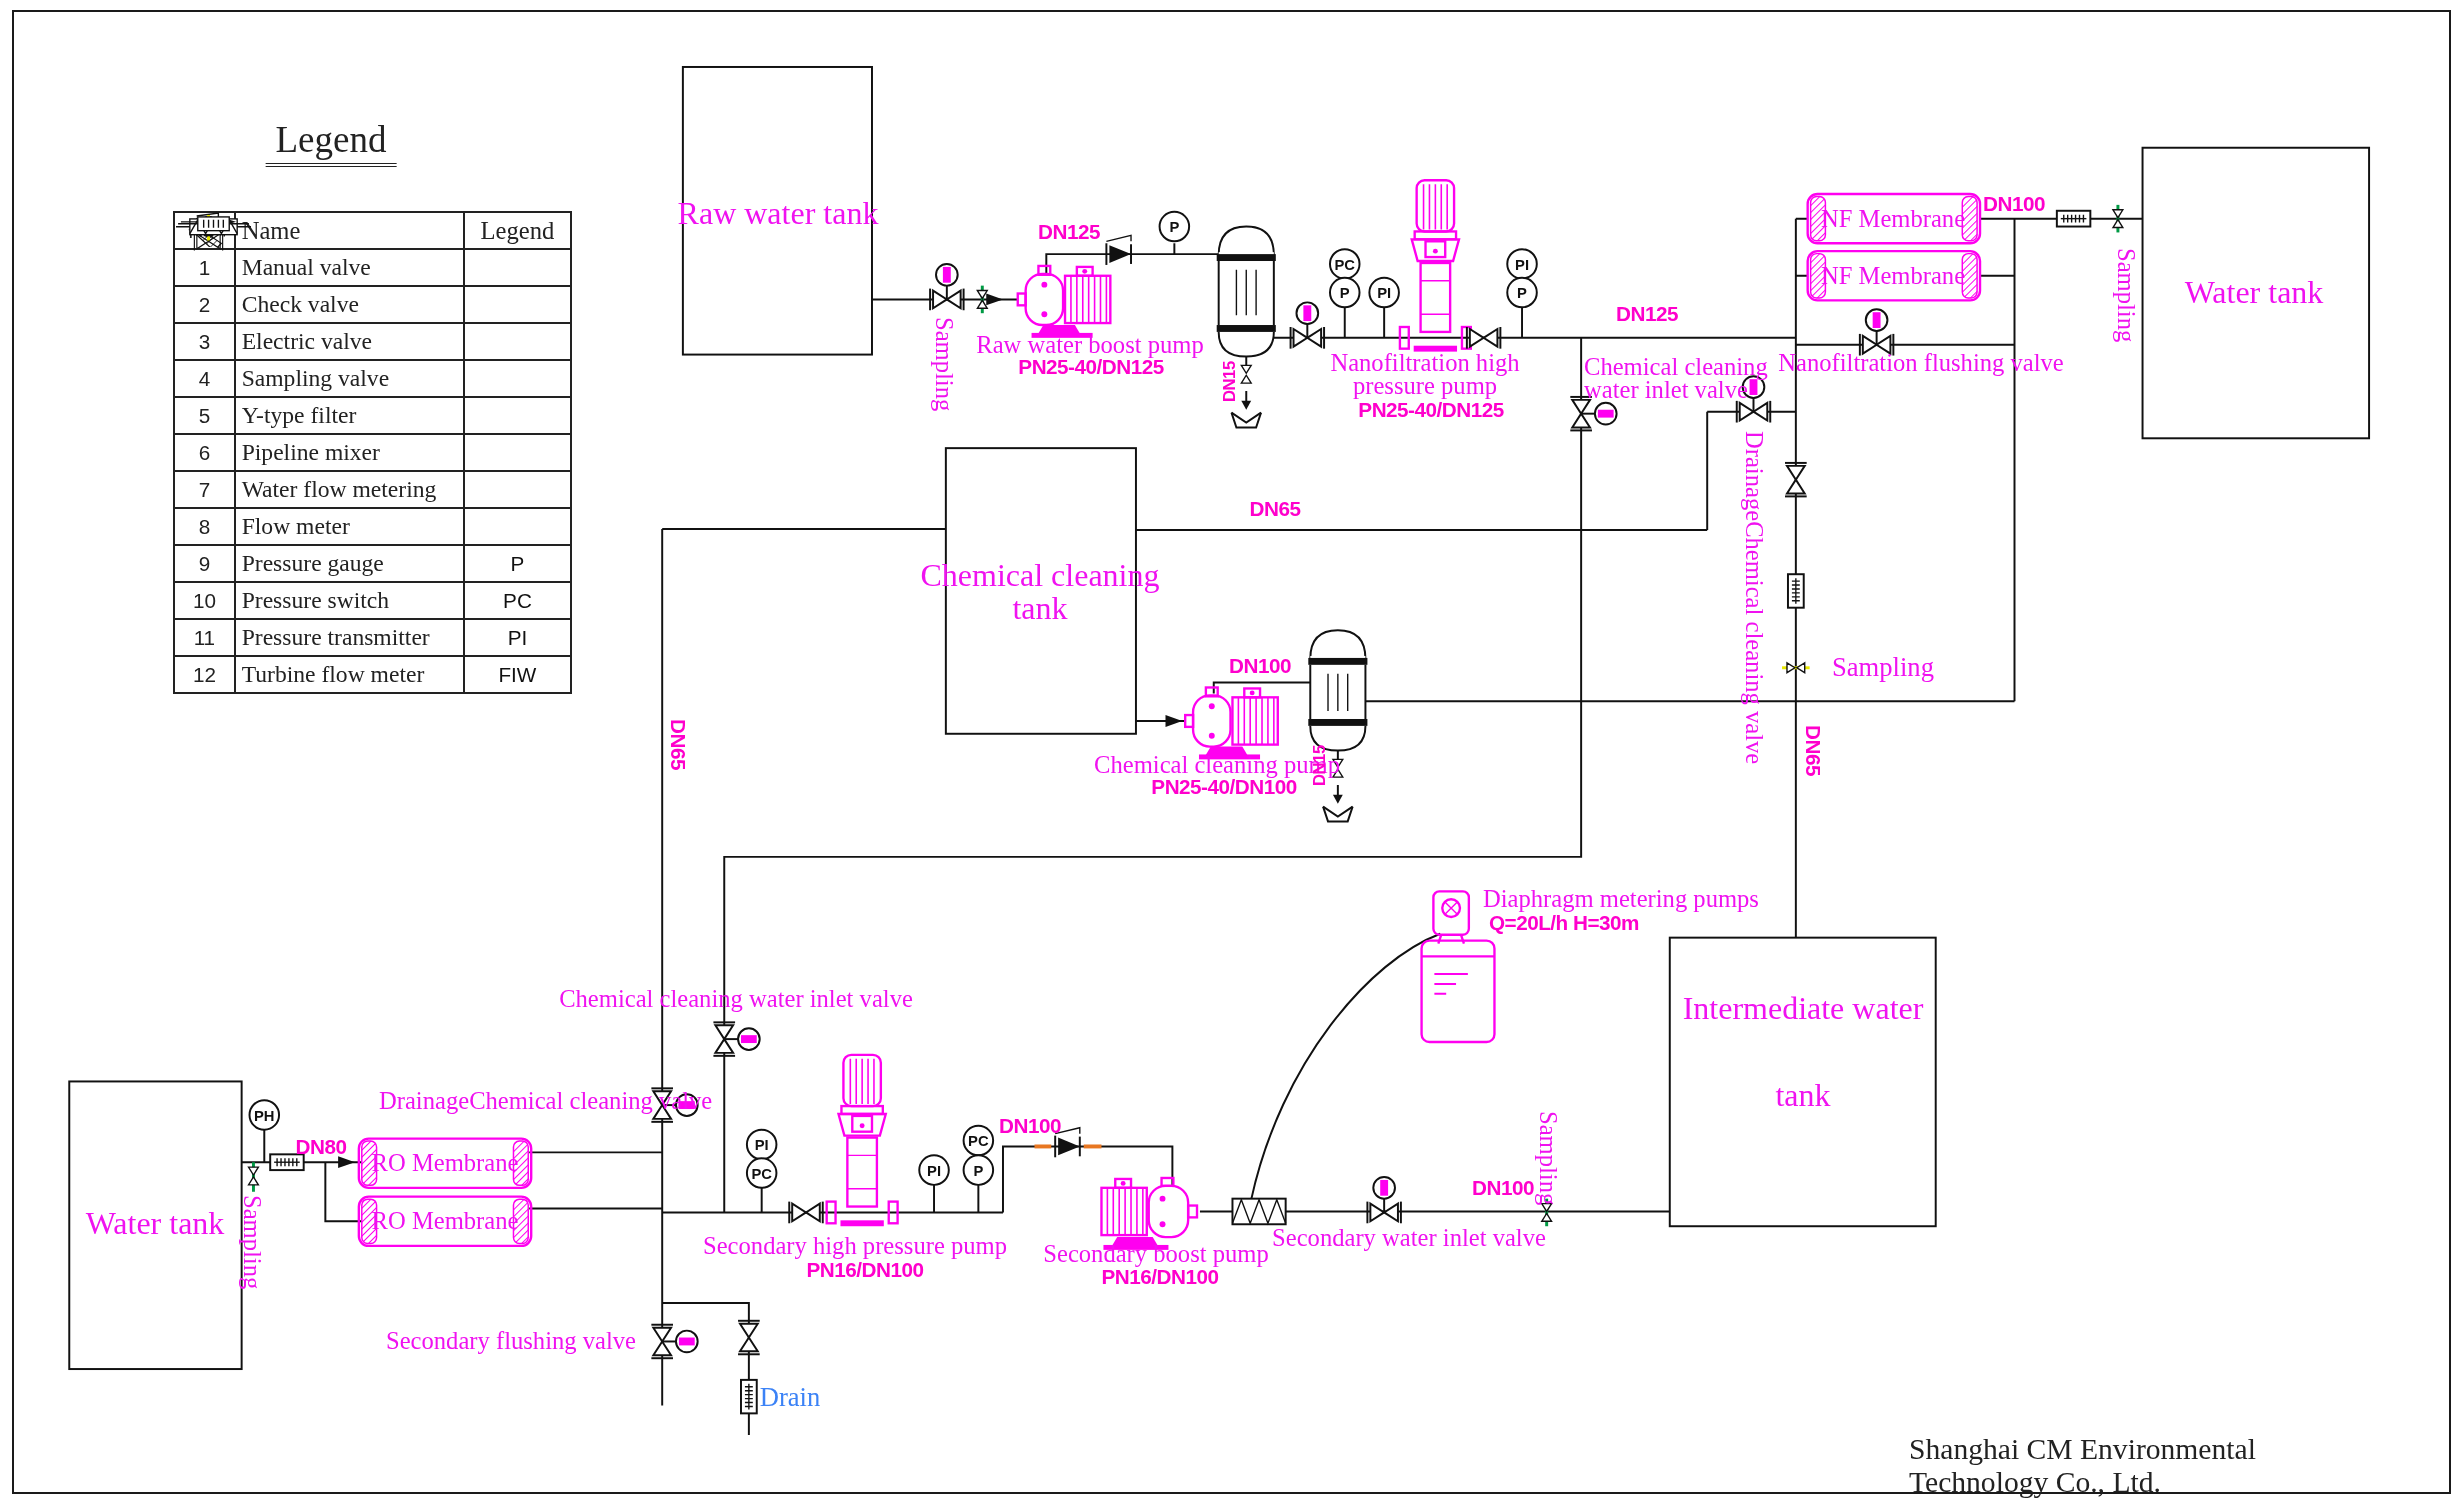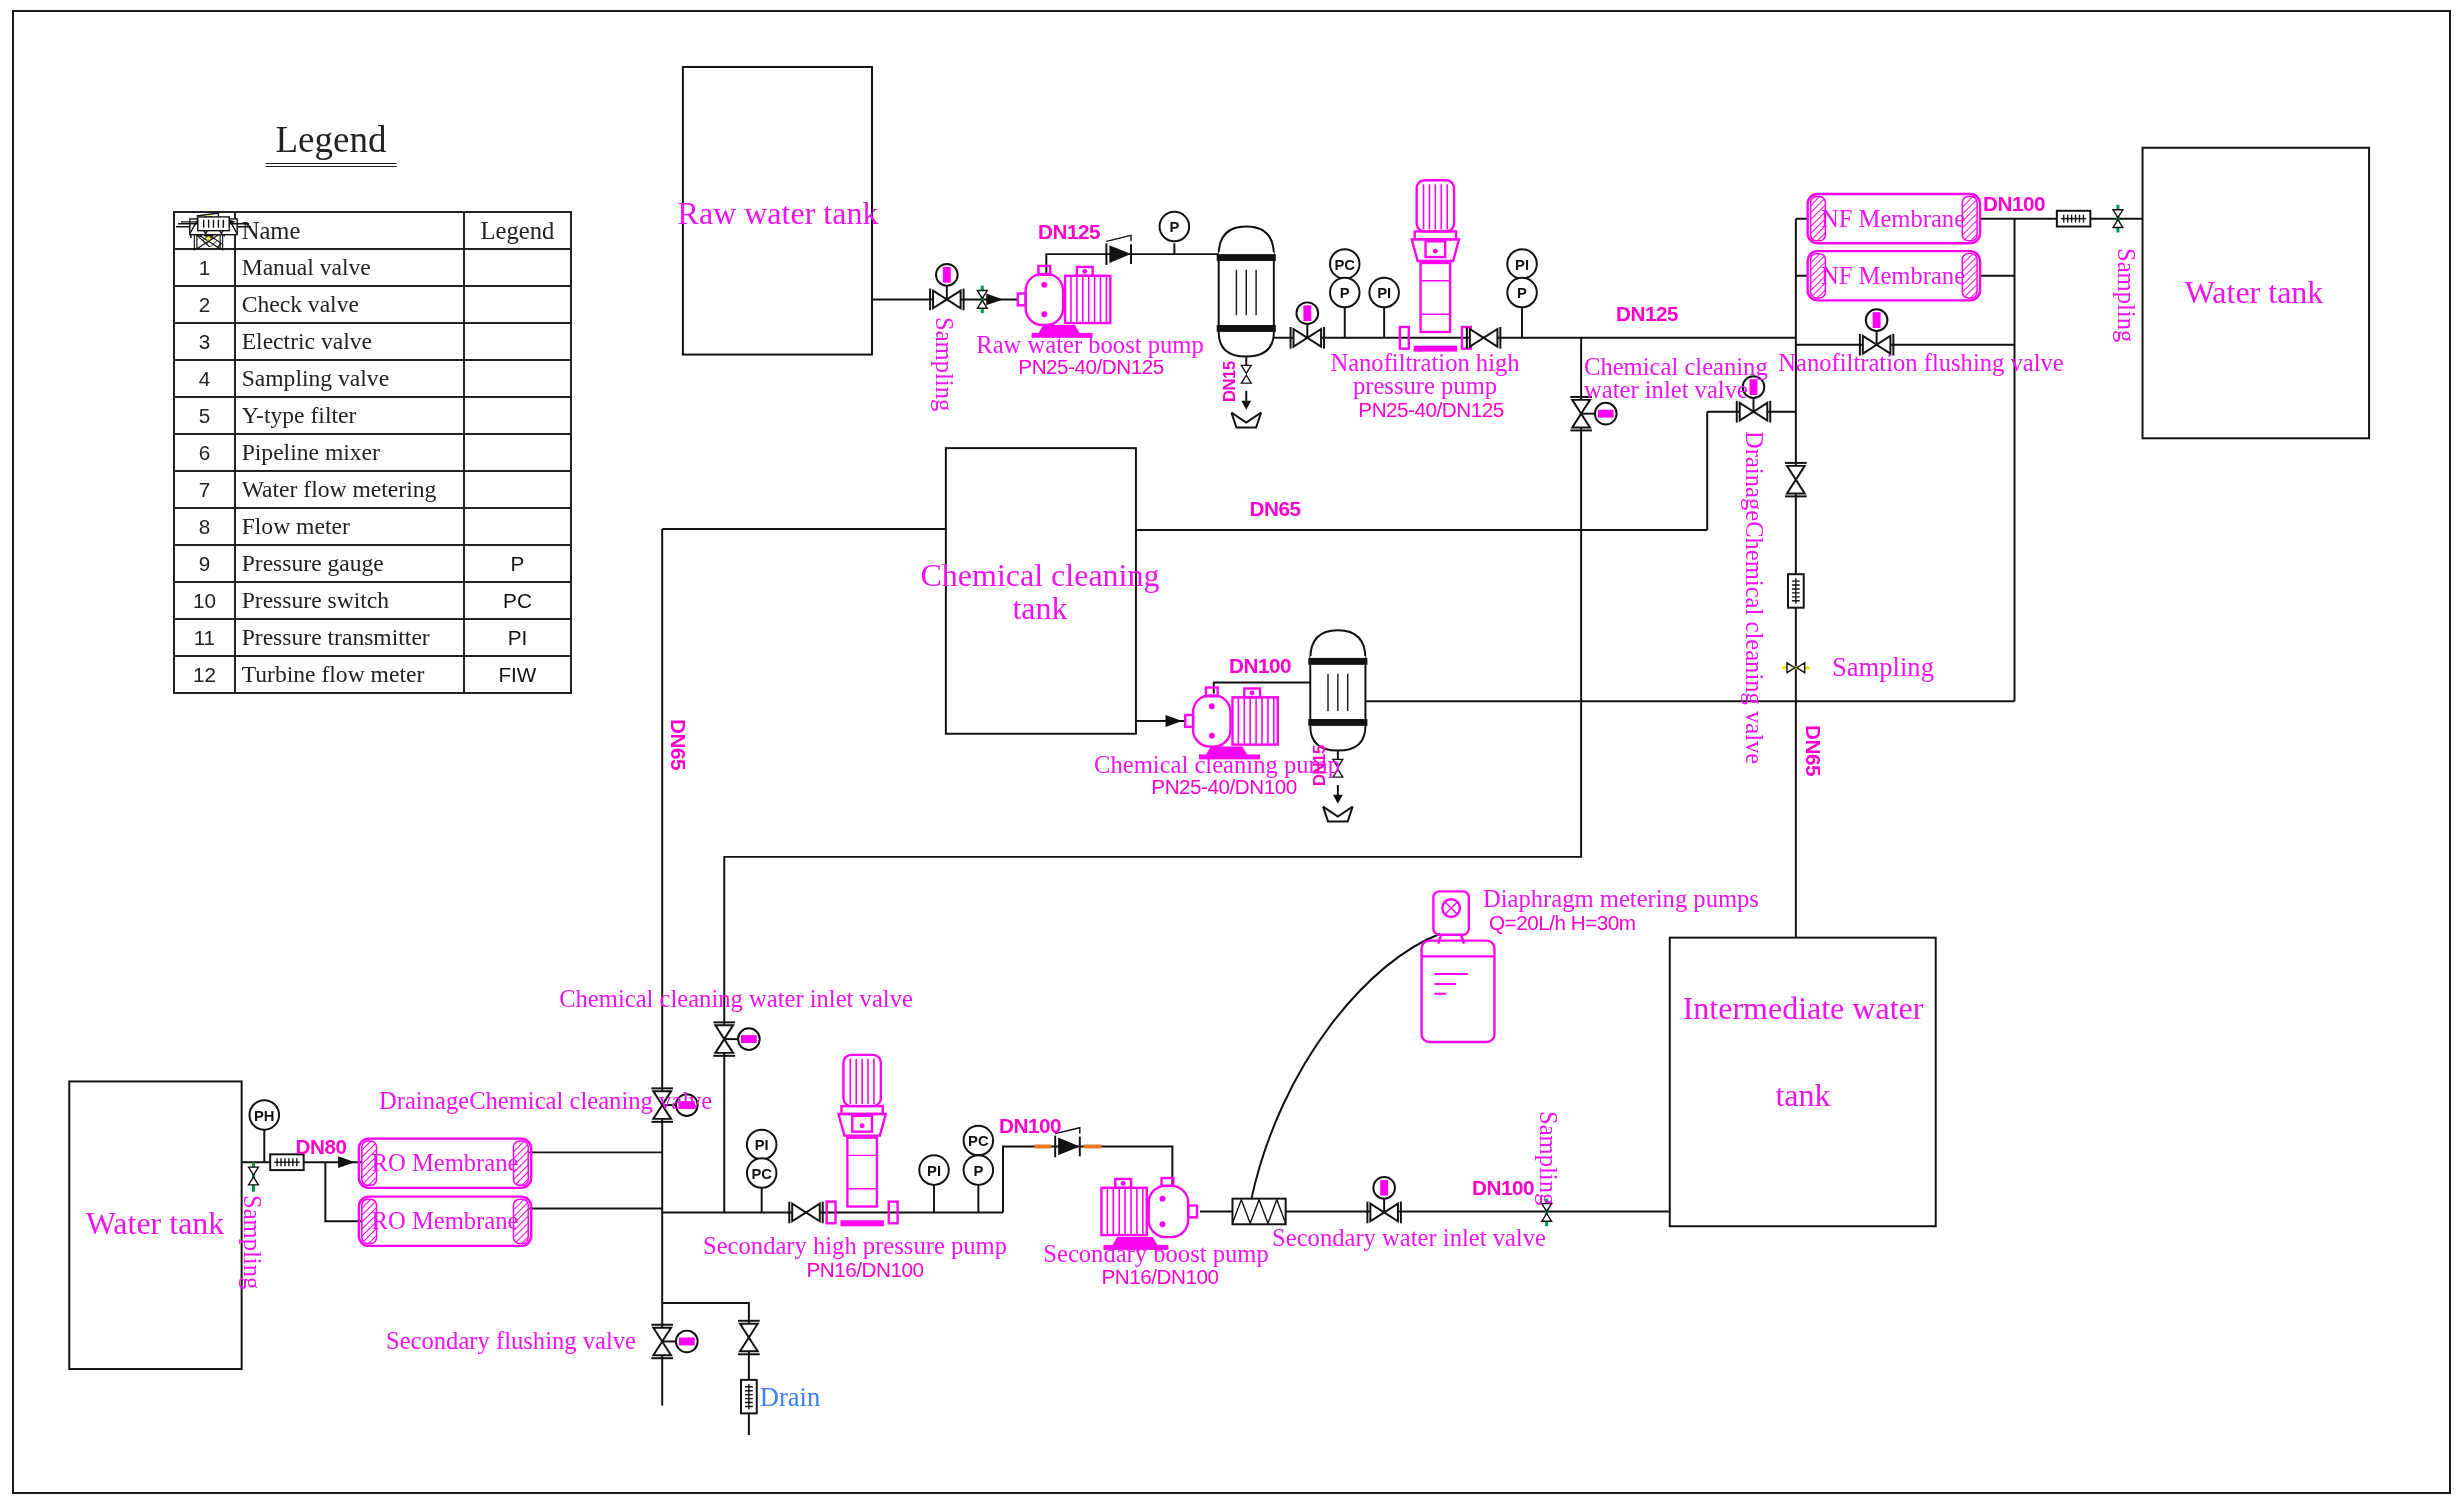--- a/index.html
+++ b/index.html
@@ -5,21 +5,21 @@
   html,body{margin:0;padding:0;background:#fff;}
   #canvas{position:relative;width:2461px;height:1503px;background:#fff;overflow:hidden;
           font-family:"Liberation Serif",serif;}
   #frame{position:absolute;left:11.8px;top:9.9px;width:2435px;height:1480px;border:2px solid #1a1a1a;}
   svg{position:absolute;left:0;top:0;}
   .t{position:absolute;color:#f012f0;white-space:nowrap;}
   .tank-lbl{font-size:32px;}
   .eq{font-size:24.6px;}
   .sm{font-size:24.6px;}
   .dn{font-family:"Liberation Sans",sans-serif;font-weight:700;font-size:20.7px;letter-spacing:-0.5px;color:#ff00cc;}
-  .spec{font-family:"Liberation Sans",sans-serif;font-weight:400;font-size:20.7px;letter-spacing:-0.5px;color:#ff00cc;}
+  .spec{font-family:"Liberation Sans",sans-serif;font-weight:700;font-size:20.7px;letter-spacing:-0.5px;color:#ff00cc;}
   .ctr{transform:translate(-50%,-50%);}
   .rot90{transform-origin:0 0;transform:rotate(90deg);}
   .rotm90{transform-origin:0 0;transform:rotate(-90deg);}
   .green{color:#3b82f6;}
   .company{color:#222;font-size:29.6px;}
   
   #legend{position:absolute;left:173px;top:211px;width:363px;border-collapse:collapse;
           font-size:23.6px;color:#222;table-layout:fixed;padding-left:38px;}
   #legend td,#legend th{border:2px solid #222;height:35px;padding:0 5.9px;font-weight:normal;}
   #legend .c-no{width:47px;text-align:center;font-family:"Liberation Sans",sans-serif;font-size:20.7px;}
@@ -585,14 +585,15 @@
 <div class="t dn rotm90" style="left:1310px;top:786px;font-size:16.7px;">DN15</div>
 
 <div class="t sm rot90" style="left:958px;top:317px;">Sampling</div>
 <div class="t sm rot90" style="left:2140px;top:248px;">Sampling</div>
 <div class="t sm rot90" style="left:266px;top:1195px;">Sampling</div>
 <div class="t sm rot90" style="left:1562px;top:1111px;">Sampling</div>
 <div class="t sm" style="left:1832px;top:652px;font-size:26.6px;">Sampling</div>
 
 <div class="t green ctr" style="left:790px;top:1397px;font-size:26.6px;">Drain</div>
 
+<div class="company" style="position:absolute;left:2093px;top:1433px;transform:translateX(-50%);">Shanghai CM Environmental Technology Co., Ltd.</div>
 </div>
 
 
 </body></html>

